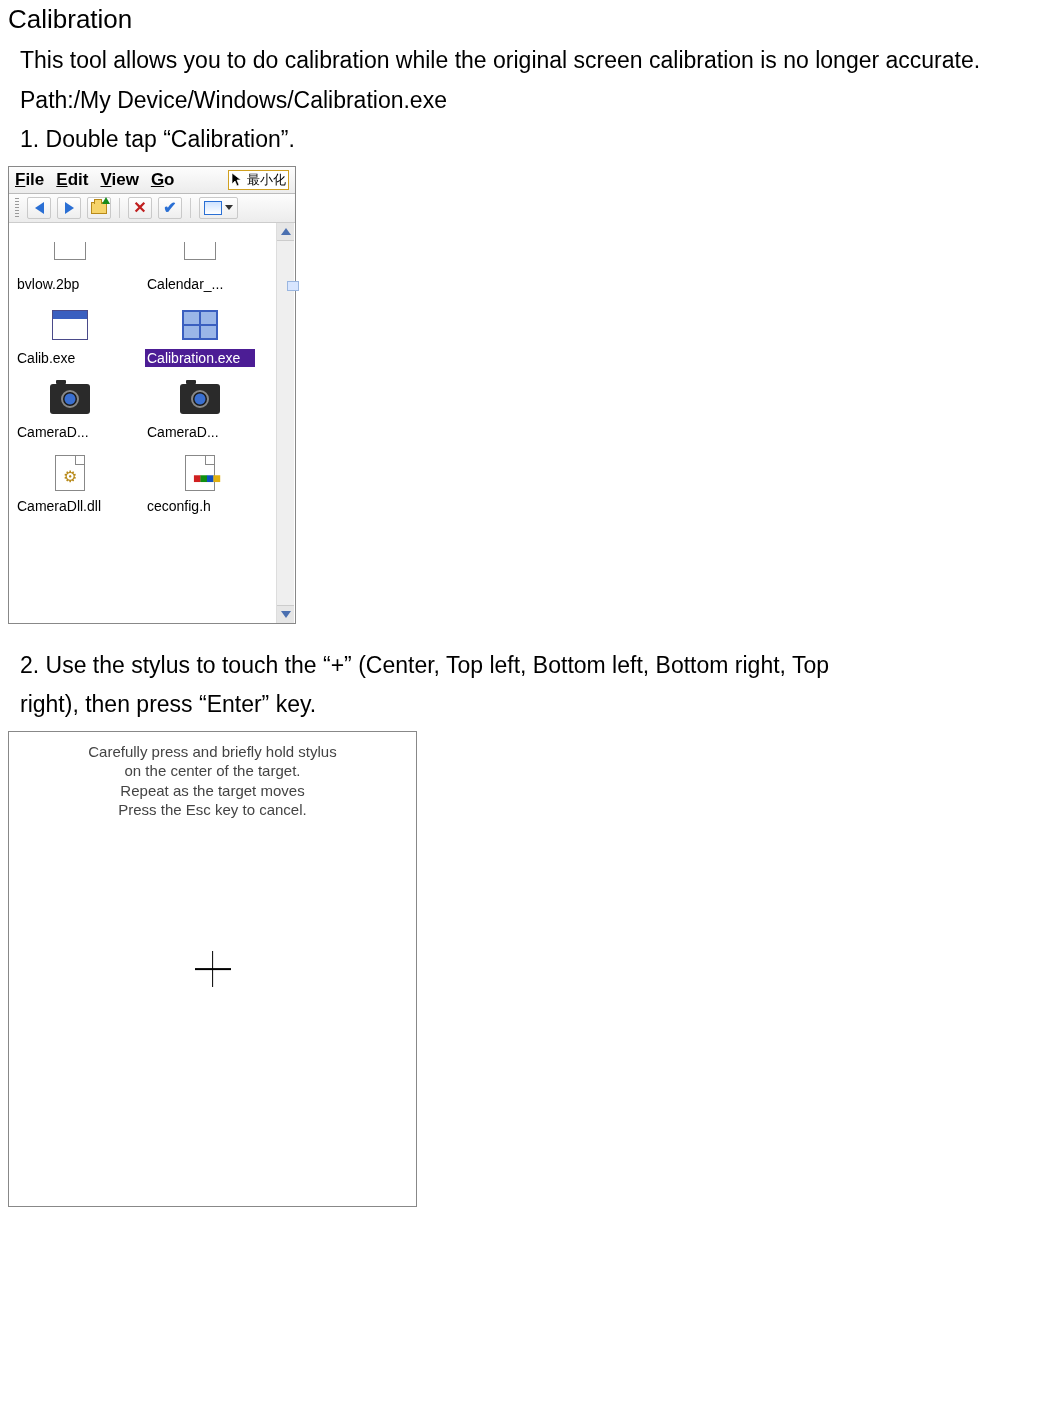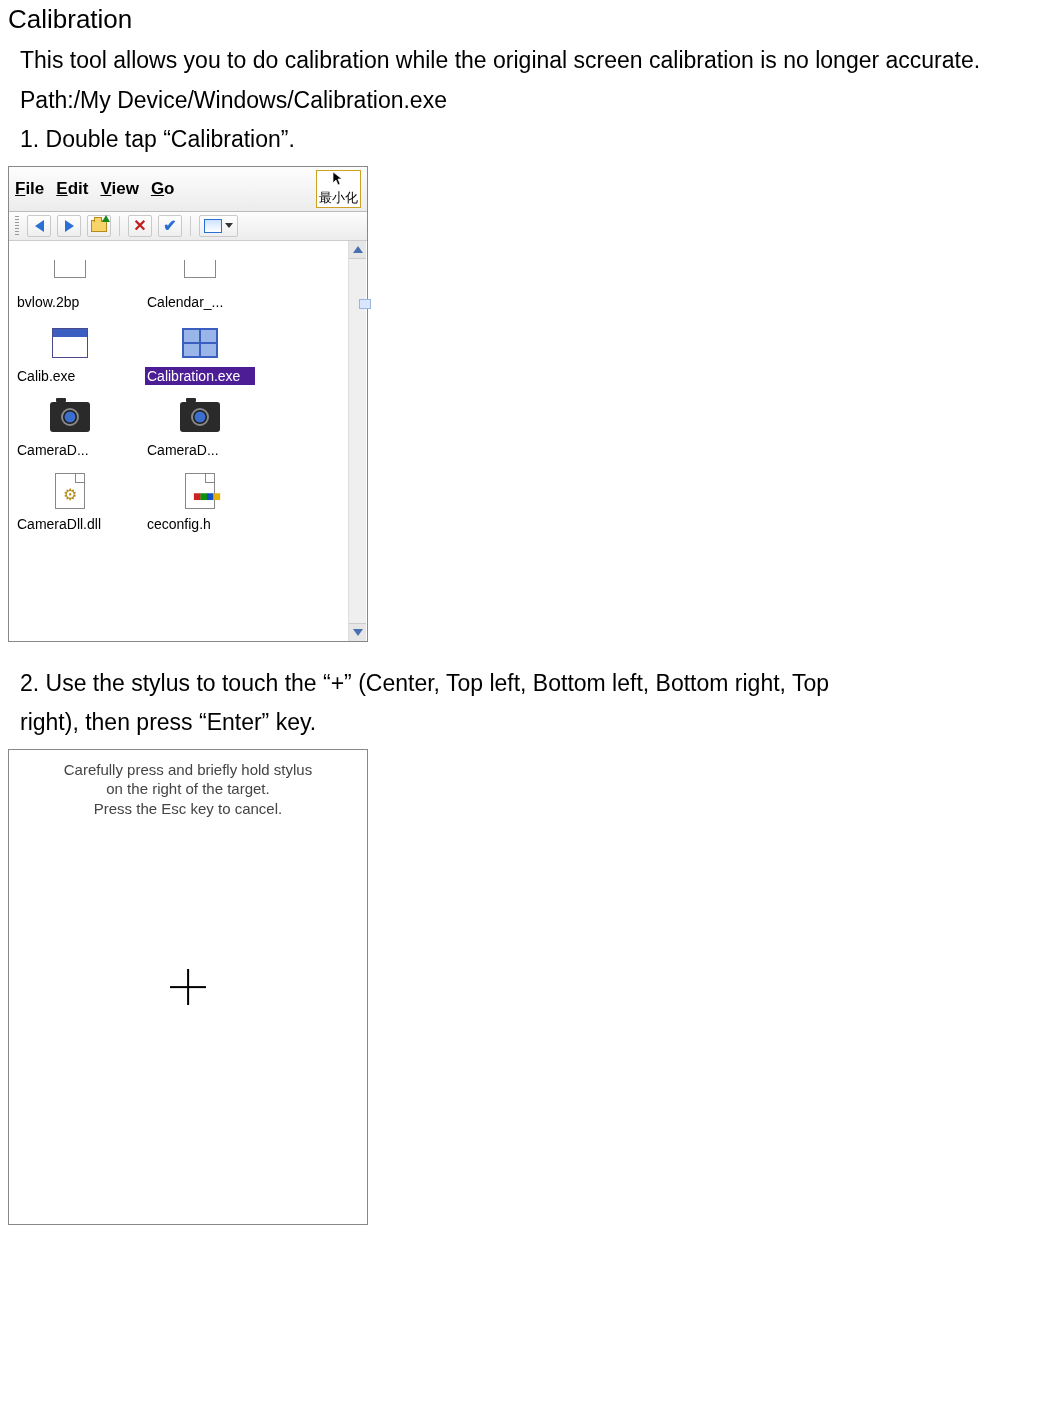--- a/index.html
+++ b/index.html
@@ -20,21 +20,21 @@
       margin: 0 0 2px 0;
     }
     .doc-body {
       font-size: 23px;
       line-height: 1.2;
       margin: 12px;
     }
 
     
     .explorer-shot {
-      width: 360px;
+      width: 288px;
       border: 1.5px solid #888;
       margin: 4px 0 28px 0;
       background: #fff;
     }
     .explorer-menubar {
       display: flex;
       align-items: center;
       background: linear-gradient(#fdfdfd, #ececec);
       border-bottom: 1px solid #bbb;
       padding: 3px 6px;
@@ -47,21 +47,20 @@
     .annot-box {
       margin-left: auto;
       display: flex;
       align-items: center;
       gap: 2px;
       border: 1px solid #d0a020;
       background: #fff;
       padding: 0 2px;
       font-weight: normal;
       font-size: 13px;
-      flex-direction: column;
     }
     .cursor-icon svg { display: block; }
     .explorer-toolbar {
       display: flex;
       align-items: center;
       gap: 6px;
       padding: 3px 6px;
       background: linear-gradient(#fdfdfd, #ececec);
       border-bottom: 1px solid #ccc;
     }
@@ -233,21 +232,21 @@
       border-left:1px solid #888; border-bottom:1px solid #888;
     }
     .icon-h .flag{
       position:absolute; bottom:4px; left:7px;
       font-size:14px; letter-spacing:-2px;
     }
     .flag .r{color:#d02020}.flag .g{color:#109010}.flag .b{color:#1050c0}.flag .y{color:#e0b010}
 
     
     .calib-shot {
-      width: 360px; height: 476px;
+      width: 409px; height: 476px;
       border: 1.5px solid #888;
       background: #fff;
       position: relative;
       margin: 4px 0 20px 0;
       font-family: Tahoma, Arial, sans-serif;
     }
     .calib-text {
       text-align: center;
       font-size: 15px;
       color: #444;
@@ -404,20 +403,21 @@
       </div>
     </div>
   </div>
 
   <p class="doc-body">2. Use the stylus to touch the “+” (Center, Top left, Bottom left, Bottom right, Top</p>
   <p class="doc-body">right), then press “Enter” key.</p>
 
   <div class="calib-shot">
     <div class="calib-text">
       <div>Carefully press and briefly hold stylus</div>
-      <div>on the right of the target.</div>
+      <div>on the center of the target.</div>
+      <div>Repeat as the target moves</div>
       <div>Press the Esc key to cancel.</div>
     </div>
     <div class="crosshair"></div>
   </div>
 
 
 </div>
 
 </body></html>

